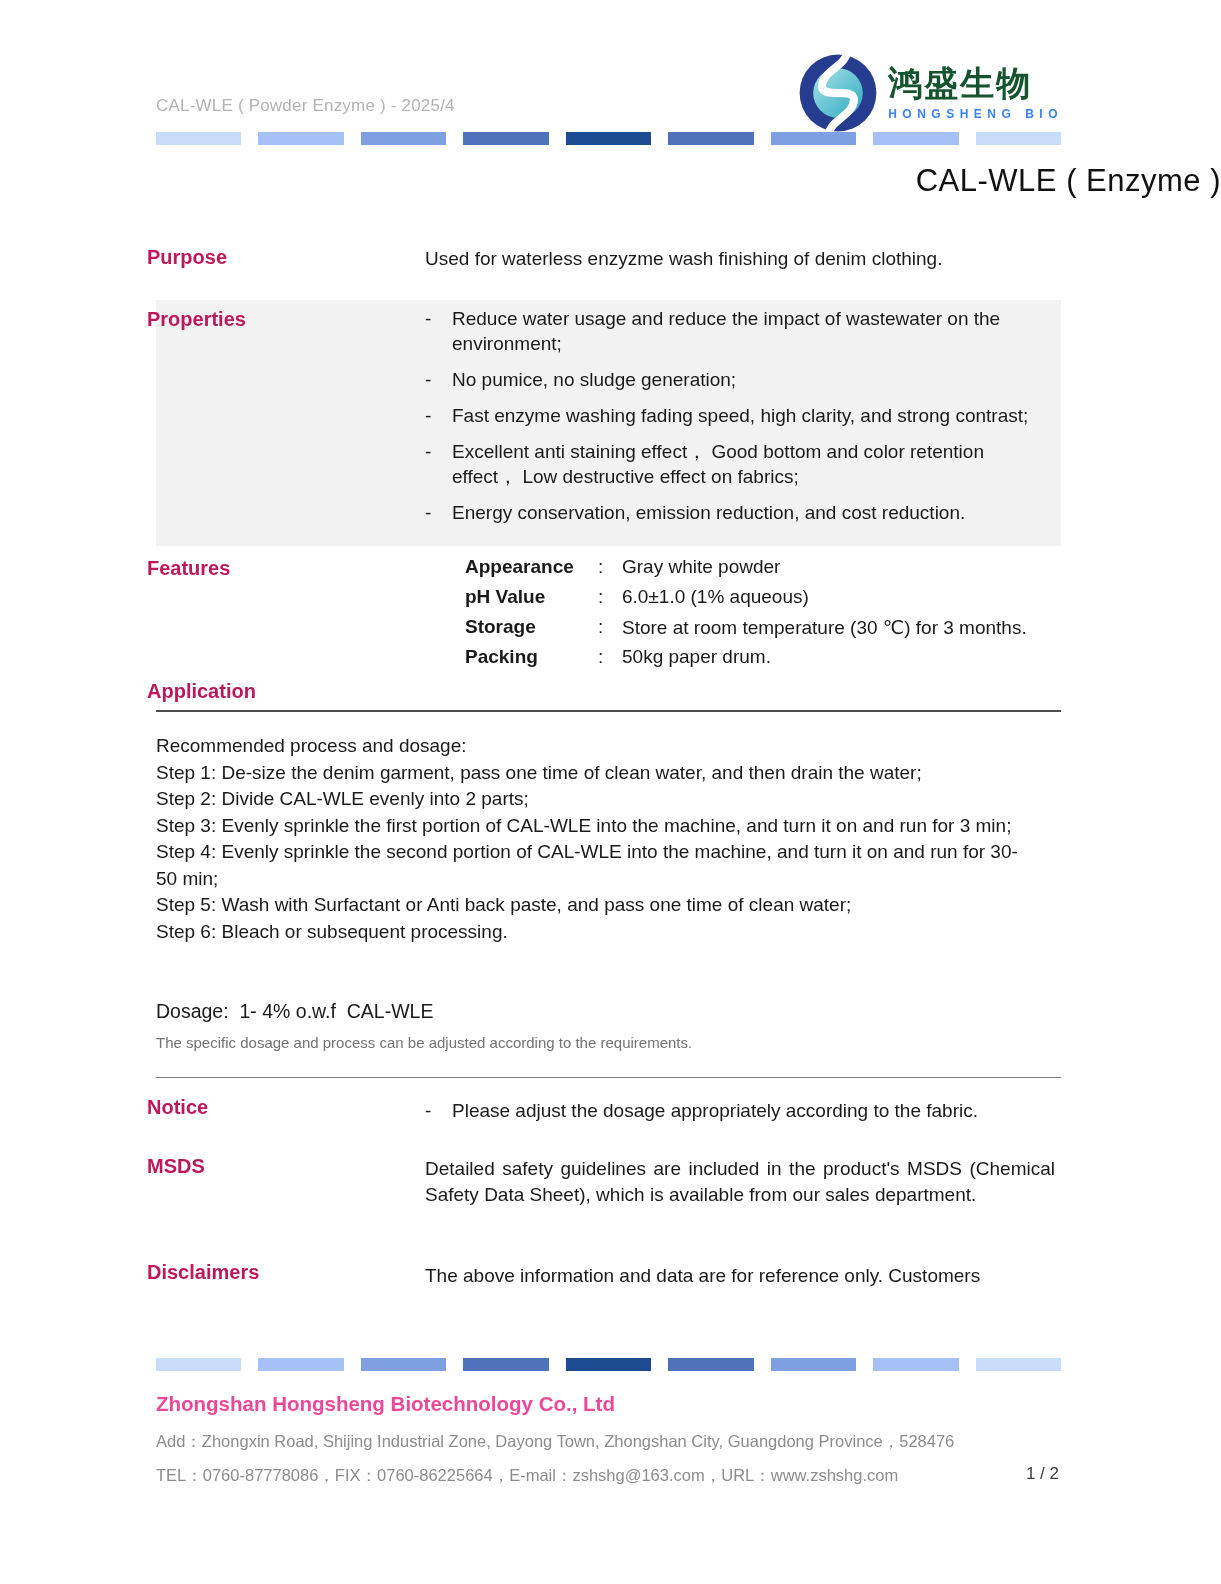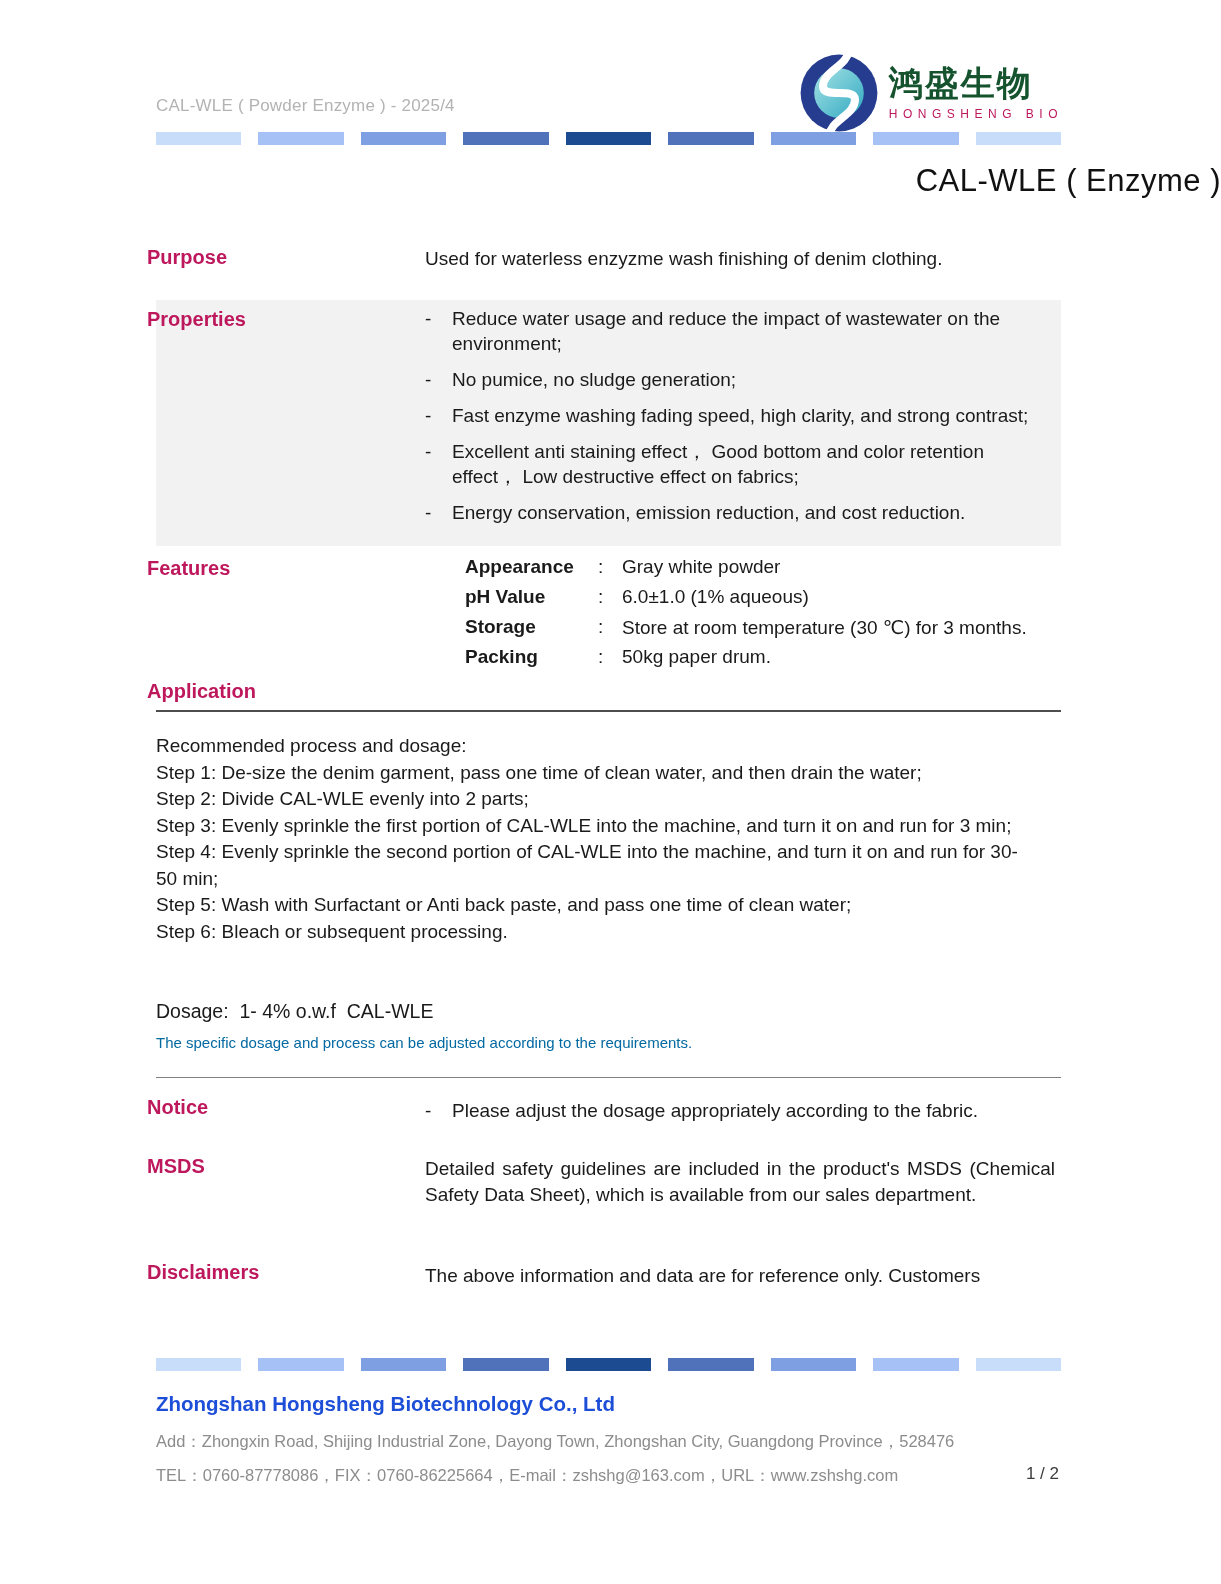--- a/index.html
+++ b/index.html
@@ -23,21 +23,21 @@
     display: flex; align-items: center; gap: 10px;
   }
   .logo-mark { width: 80px; height: 82px; }
   .logo-text { display: flex; flex-direction: column; align-items: flex-start; }
   .logo-cn {
     font-size: 34px; font-weight: bold; color: #14532d;
     letter-spacing: 2px; line-height: 1.1;
     font-family: "DejaVu Sans", sans-serif;
   }
   .logo-en {
-    font-size: 12px; font-weight: normal; color: #be185d;
+    font-size: 12px; font-weight: bold; color: #3b82f6;
     letter-spacing: 5.5px; margin-top: 4px;
   }
   
   .seg-bar {
     position: absolute; left: 156px; width: 905px; height: 13px;
     display: flex; gap: 17px;
   }
   .seg-bar.top { top: 132px; }
   .seg-bar.bottom { top: 1358px; }
   .bar-seg { flex: 1 1 0; height: 100%; }
@@ -80,42 +80,42 @@
   .app-lines {
     position: absolute; left: 156px; top: 733px; width: 870px;
     font-size: 19px; line-height: 26.5px;
   }
   .dosage {
     position: absolute; left: 156px; top: 1000px; width: 870px;
     font-size: 19.5px; white-space: pre-wrap;
   }
   .dosage-note {
     position: absolute; left: 156px; top: 1034px; width: 870px;
-    font-size: 15px; color: #0369a1;
+    font-size: 15px; color: #737373;
   }
   .notice-rule {
     position: absolute; left: 156px; top: 1077px; width: 905px;
     border-top: 1.5px solid #7f7f7f;
   }
   
   .notice-label { top: 1096px; }
   .notice-content { position: absolute; left: 425px; top: 1098px; width: 636px; }
   
   .msds-label { top: 1155px; }
   .msds-text {
     position: absolute; left: 425px; top: 1156px; width: 630px;
     font-size: 19px; line-height: 25.5px; text-align: justify;
   }
   
   .disc-label { top: 1261px; }
   .disc-text { position: absolute; left: 425px; top: 1263px; width: 636px; }
   
   .footer-company {
     position: absolute; left: 156px; top: 1392px;
-    font-size: 20.5px; font-weight: bold; color: #1d4ed8;
+    font-size: 20.5px; font-weight: bold; color: #ec4899;
   }
   .footer-address {
     position: absolute; left: 156px; top: 1431px;
     font-size: 16.5px; color: #8c8c8c;
   }
   .footer-contact {
     position: absolute; left: 156px; top: 1465px;
     font-size: 16.5px; color: #8c8c8c;
   }
   .footer-page {

